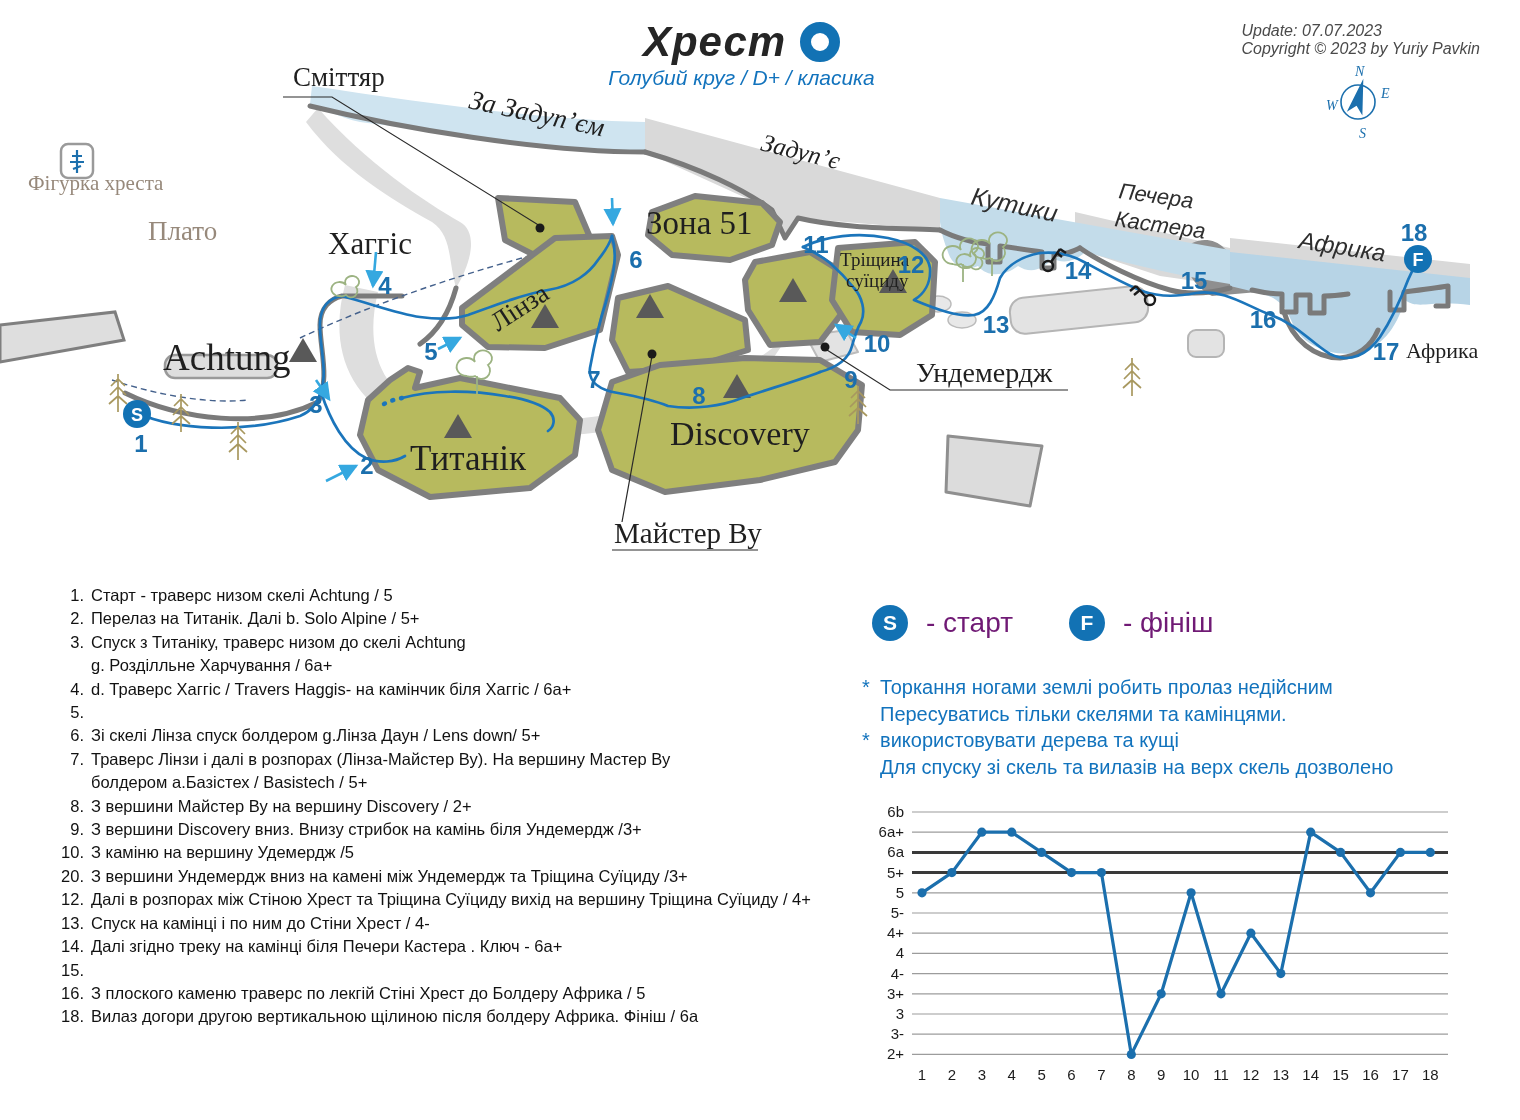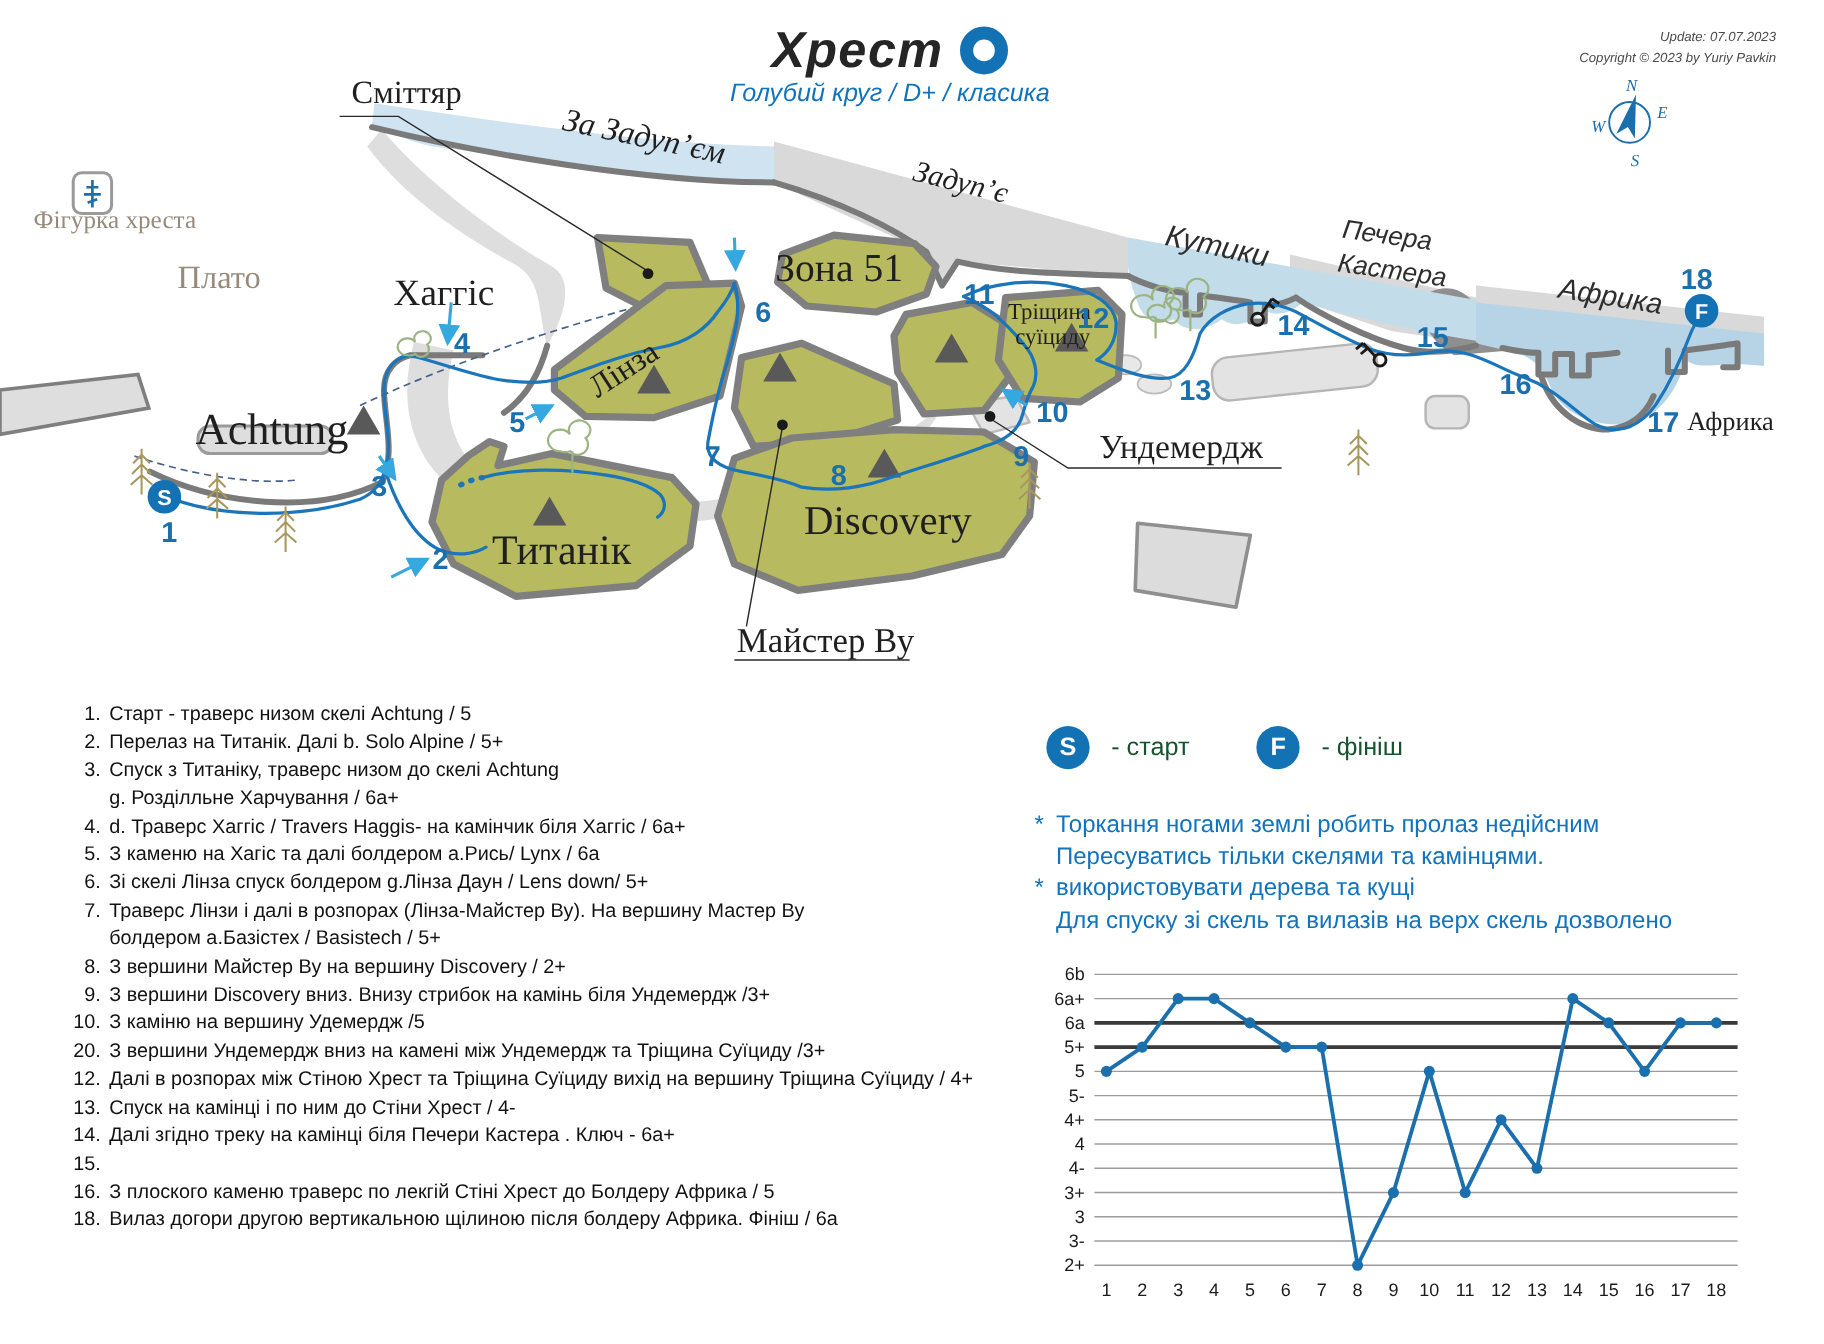--- a/index.html
+++ b/index.html
@@ -6,39 +6,39 @@
   .page{position:relative;width:1520px;height:1120px;background:#fff;overflow:hidden;
         font-family:"Liberation Sans",sans-serif;}
   svg{position:absolute;left:0;top:0;}
   
   .title-block{position:absolute;left:0;top:18px;width:1483px;text-align:center;z-index:5;}
   .title-row{display:flex;align-items:center;justify-content:center;gap:14px;}
   .title{font-style:italic;font-size:42px;font-weight:bold;color:#252525;letter-spacing:1px;}
   .donut{width:40px;height:40px;border:11px solid #1272b4;border-radius:50%;box-sizing:border-box;display:inline-block;}
   .subtitle{margin-top:0;font-style:italic;font-size:21px;color:#1273bd;}
   
-  .credits{position:absolute;right:40px;top:22px;text-align:right;font-style:italic;
-           font-size:11px;color:#4a4a4a;line-height:18px;z-index:5;}
+  .credits{position:absolute;right:40px;top:22px;font-style:italic;
+           font-size:16px;color:#4a4a4a;line-height:18px;z-index:5;}
   
   .ser{font-family:"Liberation Serif",serif;fill:#1f1f1f;}
   .it{font-style:italic;}
   .sans-it{font-family:"Liberation Sans",sans-serif;font-style:italic;fill:#2e2e2e;}
   .graylbl{font-family:"Liberation Serif",serif;fill:#97897b;}
   .num{font-family:"Liberation Sans",sans-serif;font-weight:bold;fill:#1b6fad;font-size:24px;}
   .mletter{font-family:"Liberation Sans",sans-serif;font-weight:bold;fill:#fff;font-size:18px;}
   .cletter{font-family:"Liberation Serif",serif;font-style:italic;fill:#1b6fad;font-size:14px;}
   
   .routes{position:absolute;left:52px;top:584px;width:800px;font-size:16.5px;color:#121212;z-index:5;}
   .route{display:flex;line-height:23.4px;}
   .rn{width:32px;text-align:right;margin-right:7px;flex:none;}
   
   .sf-legend{position:absolute;left:872px;top:605px;display:flex;align-items:center;gap:18px;z-index:5;}
   .sf{width:36px;height:36px;border-radius:50%;background:#1272b4;color:#fff;font-weight:bold;
       font-size:21px;display:flex;align-items:center;justify-content:center;}
-  .sf-lab{font-size:21px;color:#14532d;margin-right:38px;}
+  .sf-lab{font-size:28px;color:#701a75;margin-right:38px;}
   
   .notes{position:absolute;left:862px;top:674px;width:630px;color:#1273bd;font-size:20px;line-height:26.5px;z-index:5;}
   .note{display:flex;}
   .star{width:18px;flex:none;}
 </style>
 </head>
 <body>
 
 <div class="page">
 
@@ -273,23 +273,20 @@
         </div>
       </div>
     <div class="route">
         <span class="rn">4.</span>
         <div>
           <div>d. Траверс Хаггіс / Travers Haggis- на камінчик біля Хаггіс / 6a+</div>
         </div>
       </div>
     <div class="route">
         <span class="rn">5.</span>
-        <div>
-          <div>З каменю на Хагіс та далі  болдером а.Рись/ Lynx / 6a</div>
-        </div>
       </div>
     <div class="route">
         <span class="rn">6.</span>
         <div>
           <div>Зі скелі Лінза спуск болдером g.Лінза Даун / Lens down/ 5+</div>
         </div>
       </div>
     <div class="route">
         <span class="rn">7.</span>
         <div>

